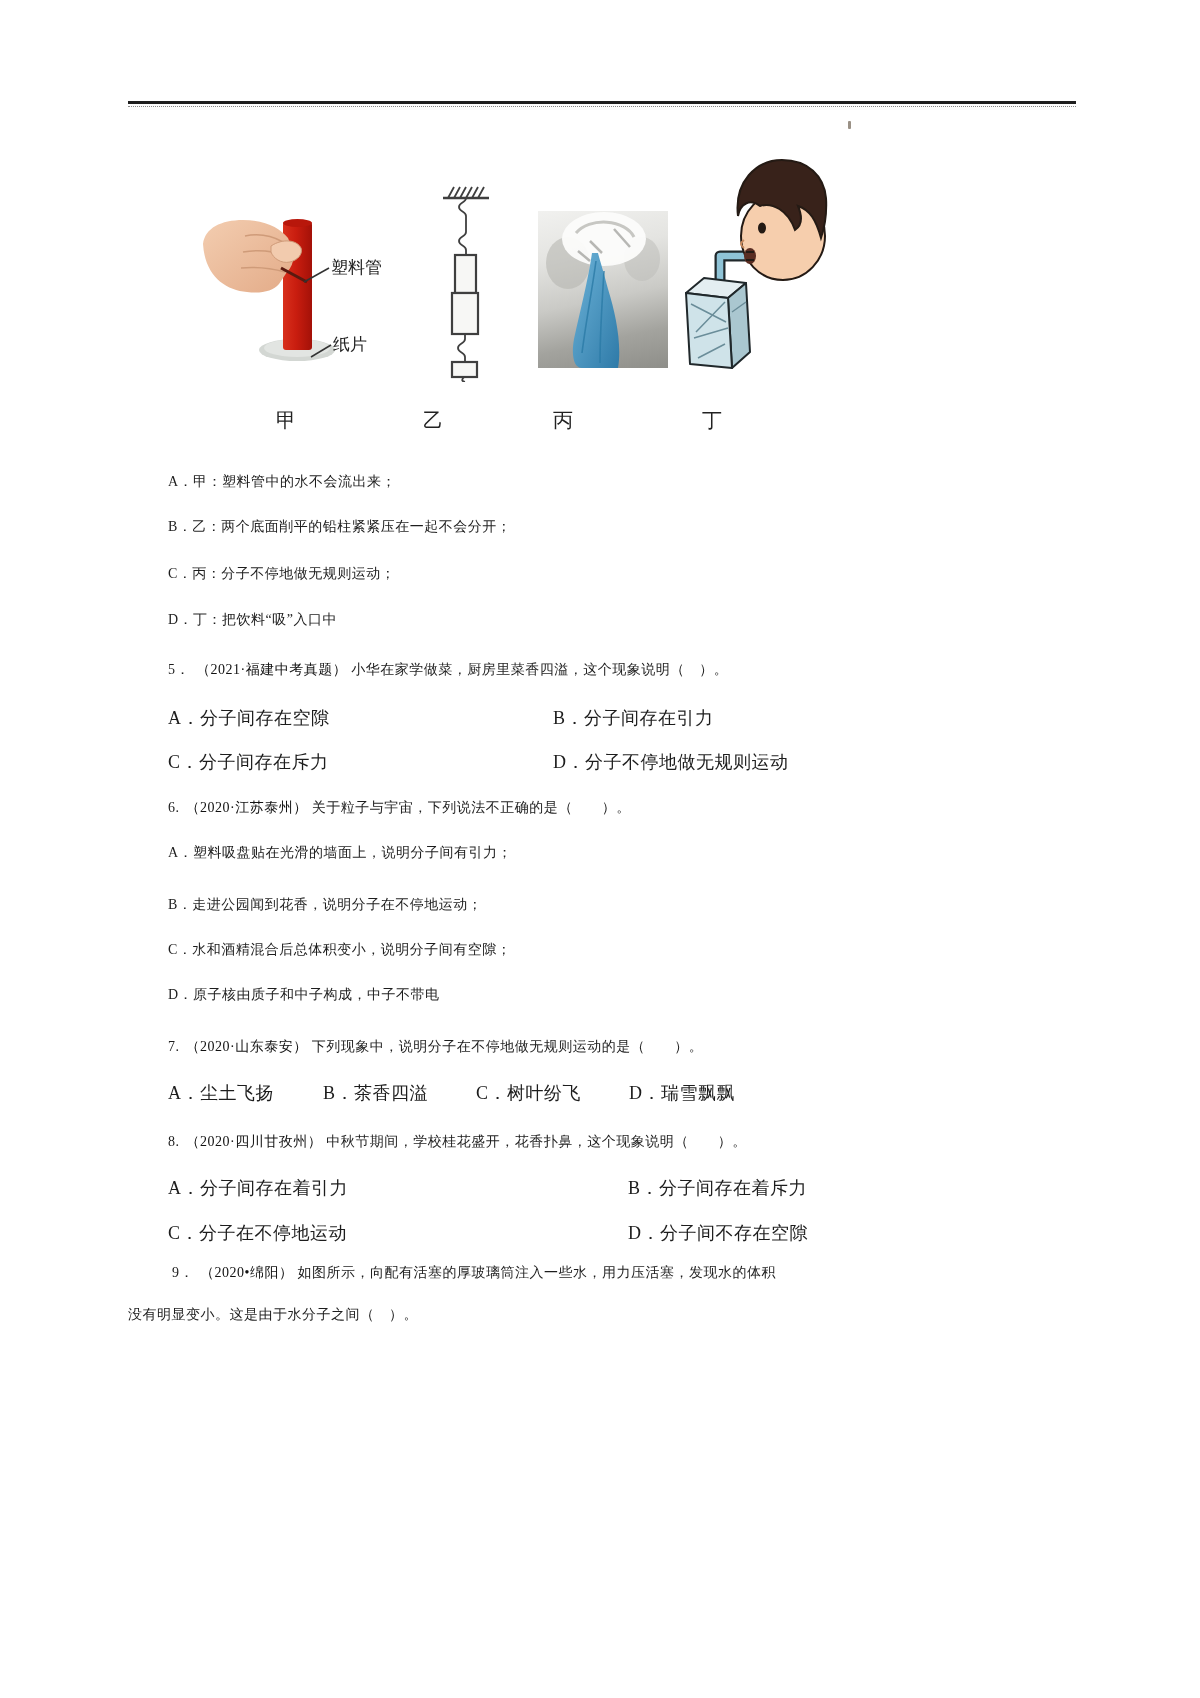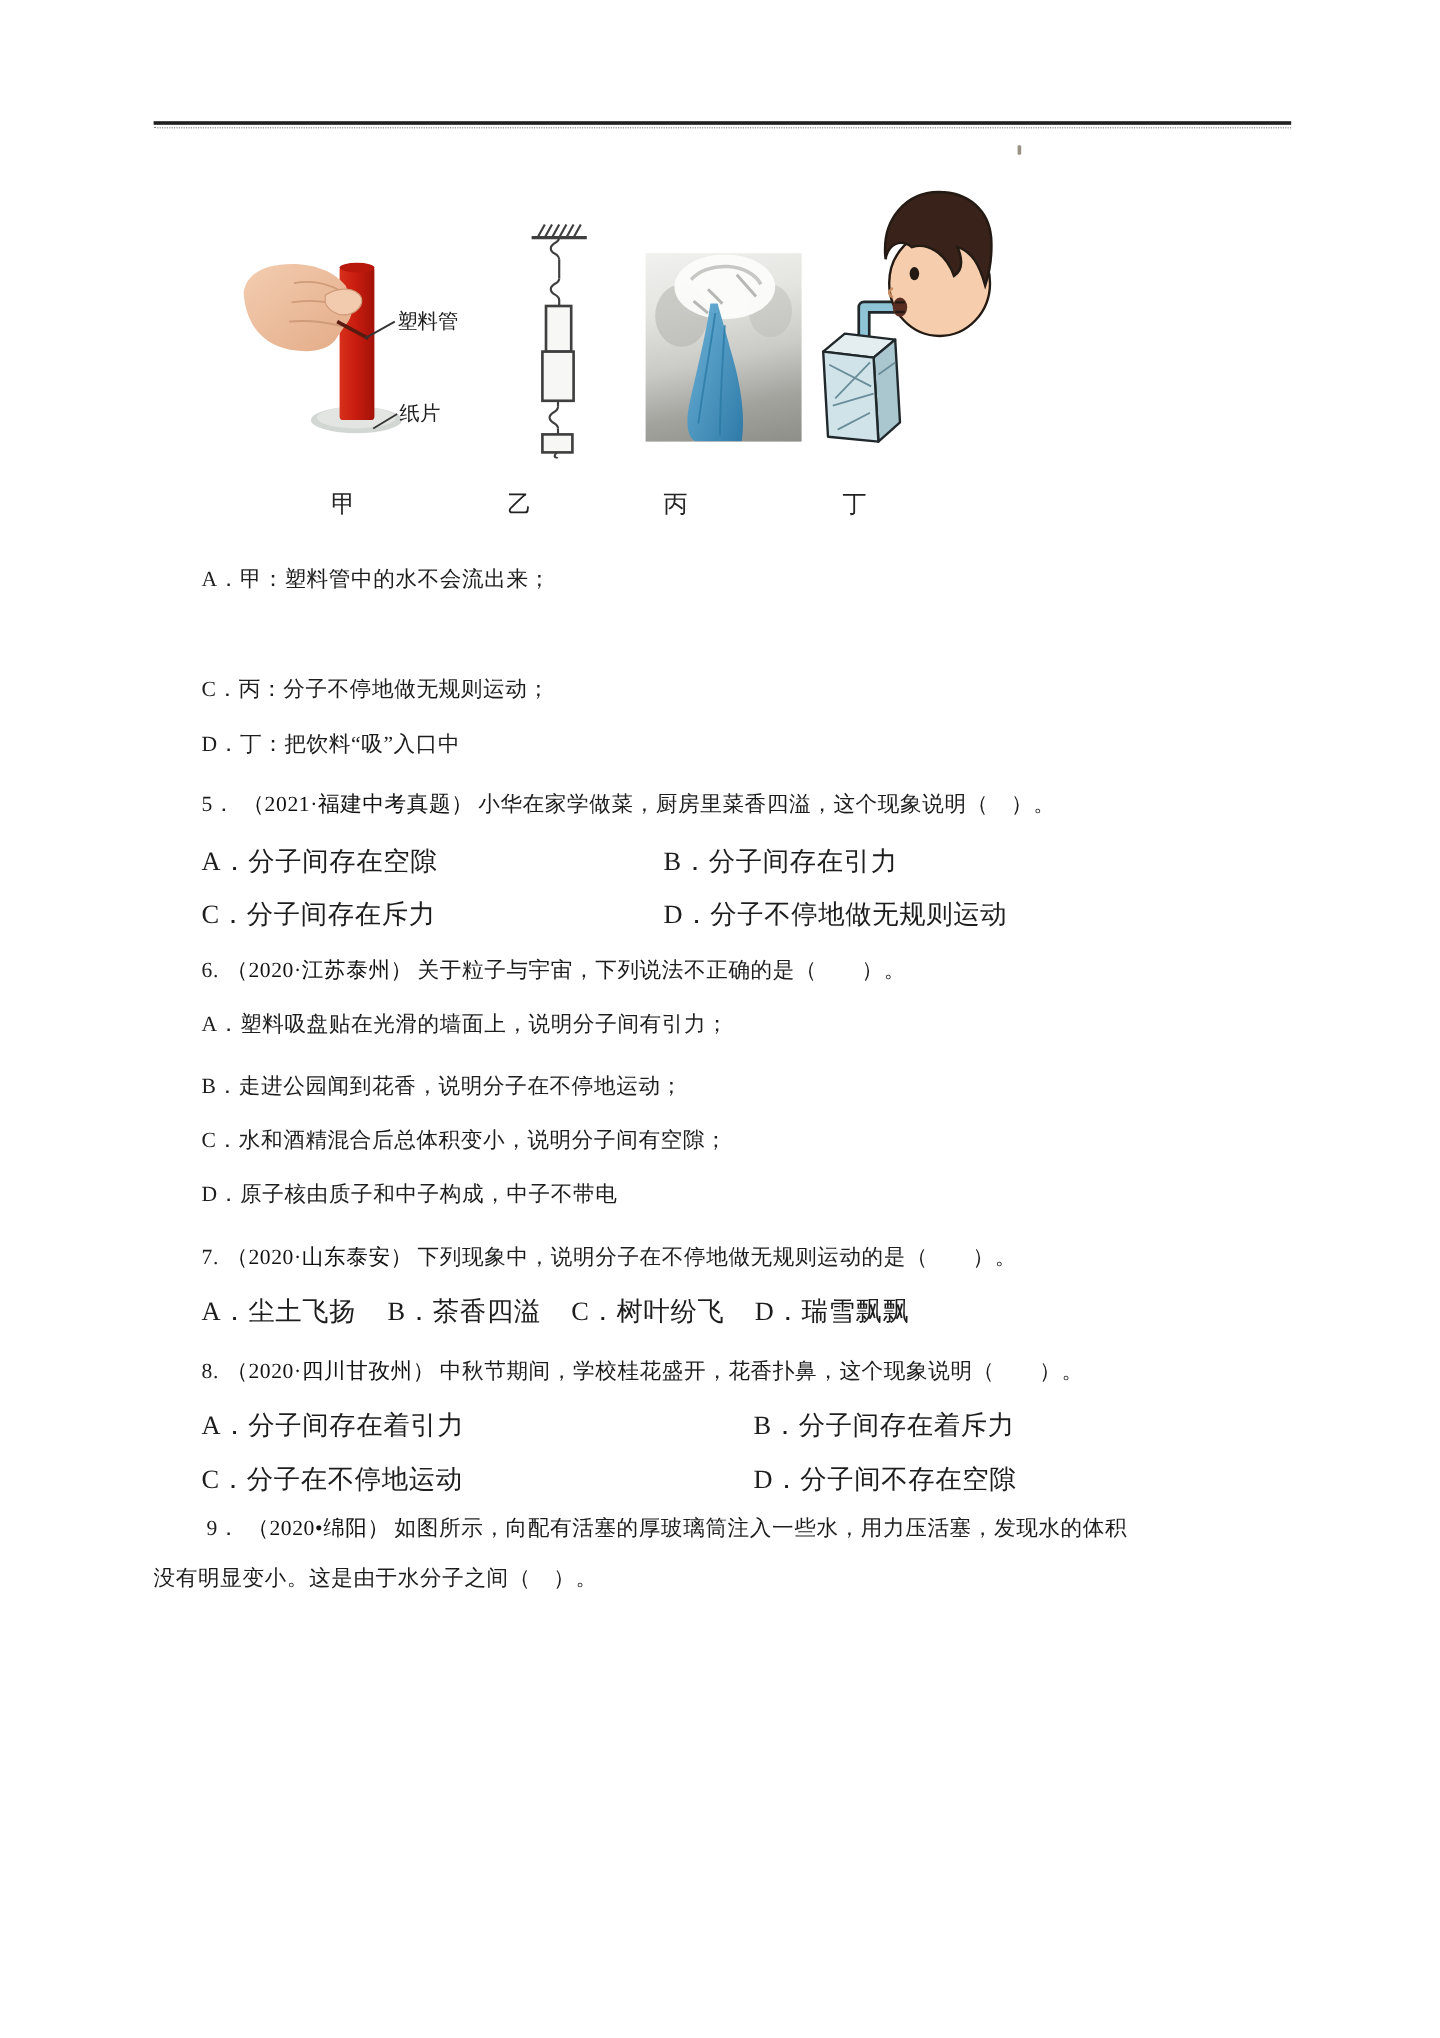--- a/index.html
+++ b/index.html
@@ -1,25 +1,25 @@
 <!DOCTYPE html>
 <html><head>
 <meta charset="utf-8">
 <style>
   html,body{margin:0;padding:0;background:#ffffff;}
   #page{position:relative;width:1200px;height:1698px;background:#ffffff;overflow:hidden;
         font-family:"Liberation Serif","DejaVu Serif",serif;color:#1d1d1d;padding-left:14px;}
   .rule-thick{position:absolute;left:128px;top:101px;width:948px;height:3px;background:#1f1f1f;}
   .rule-thin{position:absolute;left:128px;top:106px;width:948px;height:0;border-bottom:1px dotted #8a8a8a;}
   .speck{position:absolute;left:848px;top:121px;width:3px;height:8px;background:#9a9186;border-radius:1px;}
-  .line{position:absolute;white-space:nowrap;font-size:18px;line-height:32px;letter-spacing:.5px;color:#1d1d1d;}
+  .line{position:absolute;white-space:nowrap;font-size:14px;line-height:32px;letter-spacing:.5px;color:#1d1d1d;}
   .num{margin-right:6px;}
   .src{font-weight:normal;color:#111;}
   .stem{margin-left:4px;}
-  .col{position:absolute;white-space:nowrap;font-size:22px;line-height:32px;letter-spacing:.5px;}
+  .col{position:absolute;white-space:nowrap;font-size:18px;line-height:32px;letter-spacing:.5px;}
   .caption{position:absolute;width:26px;text-align:center;font-size:20px;color:#222;top:407px;}
   .fig{position:absolute;}
   #fig-bing-photo{position:absolute;left:538px;top:211px;width:130px;height:157px;overflow:hidden;
      background:linear-gradient(168deg,#f1f1ef 0%,#e4e4e1 28%,#cacac6 55%,#a3a39e 78%,#8e8e89 100%);}
 </style>
 </head>
 <body>
 
 <div id="page">
 
@@ -105,20 +105,21 @@
     <ellipse cx="122" cy="104" rx="6" ry="8" fill="#5a2d22"></ellipse>
     <path d="M126,100 L118,100 M126,108 L118,108" stroke="#241a14" stroke-width="2" fill="none"></path>
   </svg>
 
   <span class="caption" style="left:273px">甲</span>
   <span class="caption" style="left:420px">乙</span>
   <span class="caption" style="left:550px">丙</span>
   <span class="caption" style="left:699px">丁</span>
 
   <div class="line" style="left:168px;top:466px">A．甲：塑料管中的水不会流出来；</div>
+  <div class="line" style="left:168px;top:511px">B．乙：两个底面削平的铅柱紧紧压在一起不会分开；</div>
   <div class="line" style="left:168px;top:558px">C．丙：分子不停地做无规则运动；</div>
   <div class="line" style="left:168px;top:604px">D．丁：把饮料“吸”入口中</div>
 
   <div class="line" style="left:168px;top:654px">
     <span class="num">5．</span><span class="src">（2021·福建中考真题）</span><span class="stem">小华在家学做菜，厨房里菜香四溢，这个现象说明（　）。</span>
   </div>
   <span class="col" style="left:168px;top:702px">A．分子间存在空隙</span>
   <span class="col" style="left:553px;top:702px">B．分子间存在引力</span>
   <span class="col" style="left:168px;top:746px">C．分子间存在斥力</span>
   <span class="col" style="left:553px;top:746px">D．分子不停地做无规则运动</span>

